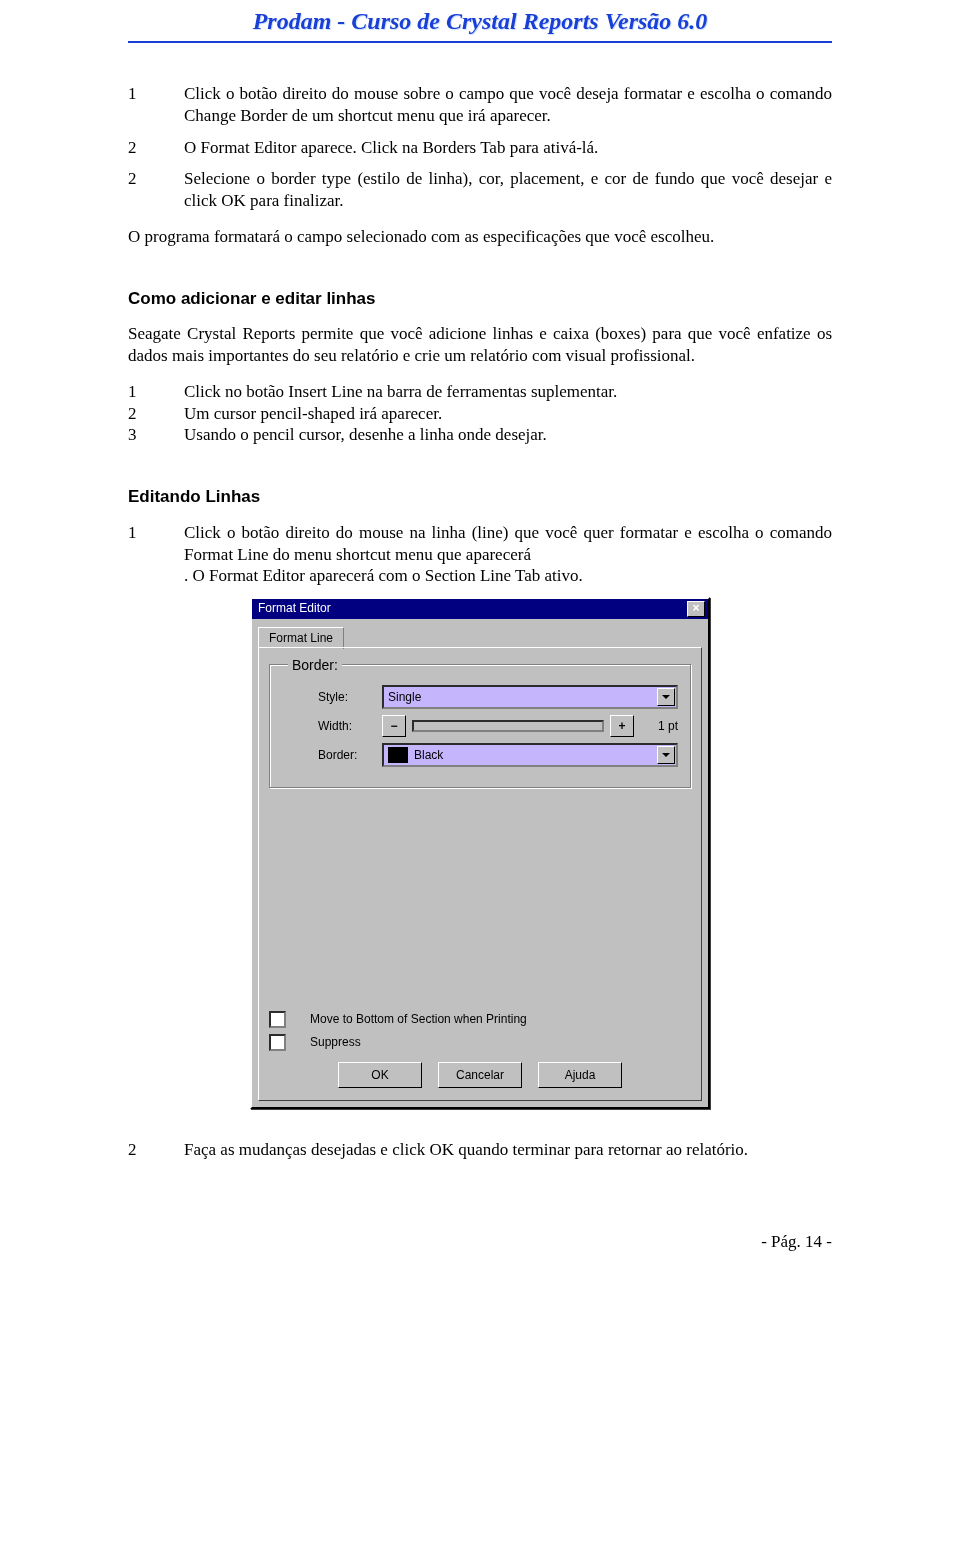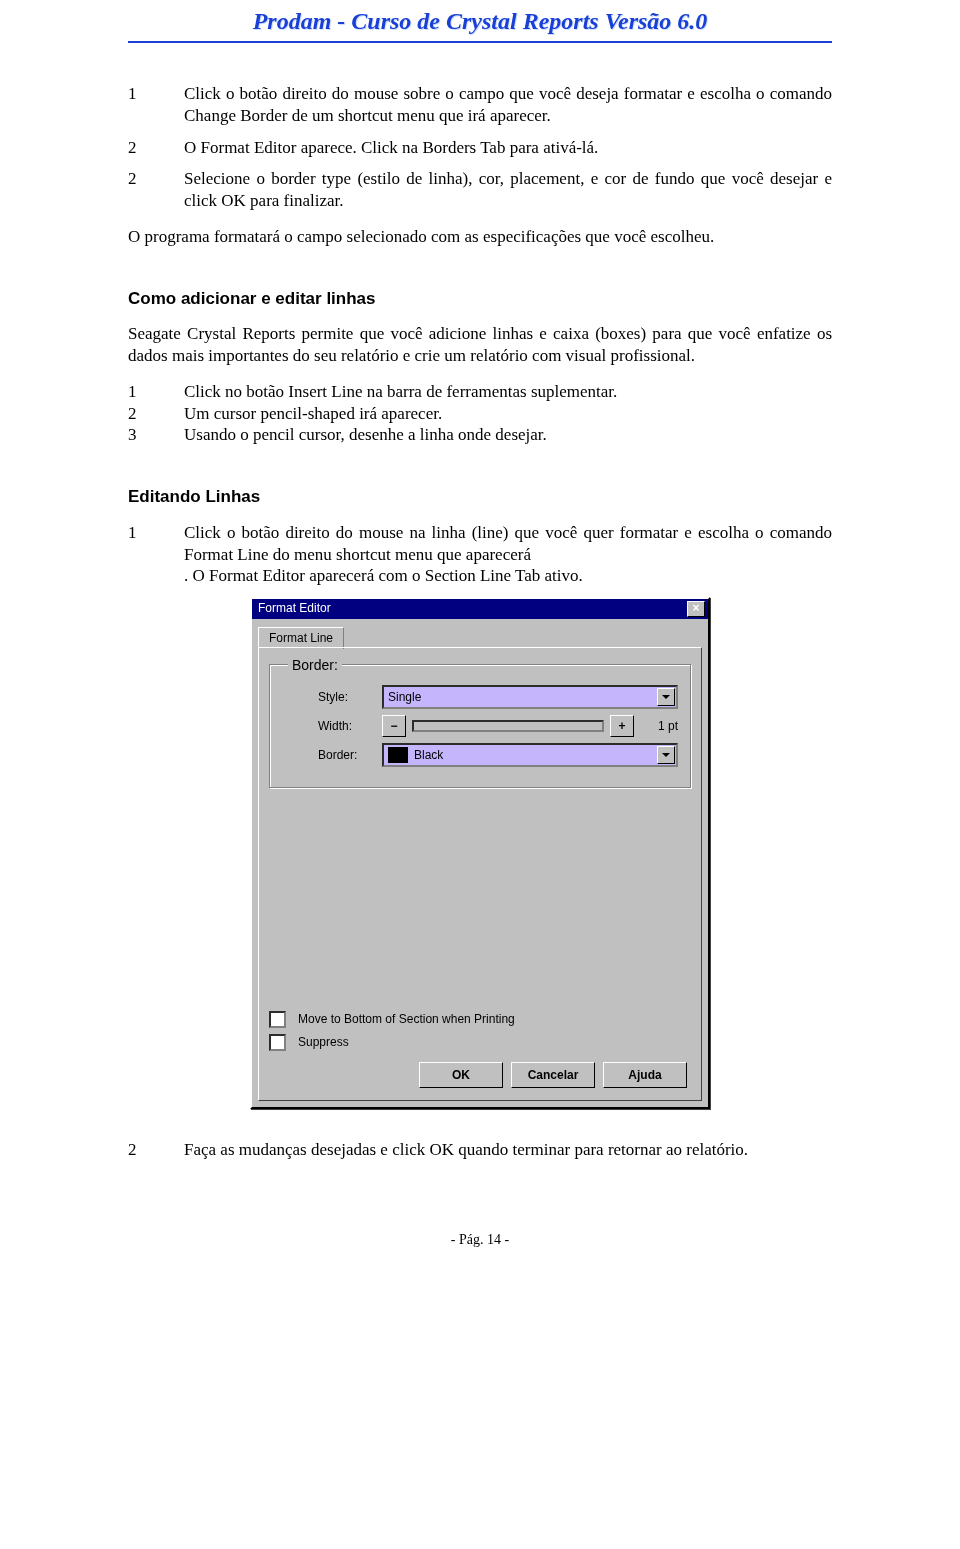--- a/index.html
+++ b/index.html
@@ -186,46 +186,45 @@
   }
   .spin .read{
     width:38px;text-align:right;
   }
   .swatch{
     width:18px;height:14px;background:#000;
     border:1px solid #000;
     margin-right:6px;
   }
   .chkrow{
-    display:flex;align-items:center;gap:12px;
+    display:flex;align-items:center;gap:24px;
     margin:3px 0;
   }
   .chk{
     width:13px;height:13px;background:#fff;
     border:2px inset #808080;
   }
   .spacer{flex:1}
   .btnrow{
-    display:flex;gap:8px;justify-content:flex-end;
+    display:flex;gap:16px;justify-content:center;
     padding:8px 4px 0 4px;
-    font-weight:bold;
   }
   .pbtn{
     width:82px;height:24px;
     background:#c0c0c0;
     border:1px solid #000;
     border-top-color:#fff;border-left-color:#fff;
     text-align:center;
     font-size:12px;
     display:flex;align-items:center;justify-content:center;
   }
   .footer{
-    text-align:center;
+    text-align:right;
     margin-top:70px;
-    font-size:14px;
+    font-size:17px;
   }
 </style>
 </head>
 <body>
 
 <div class="page">
 
   <div class="hdr">Prodam  -  Curso de Crystal Reports Versão 6.0</div>
   <hr class="top">
 

